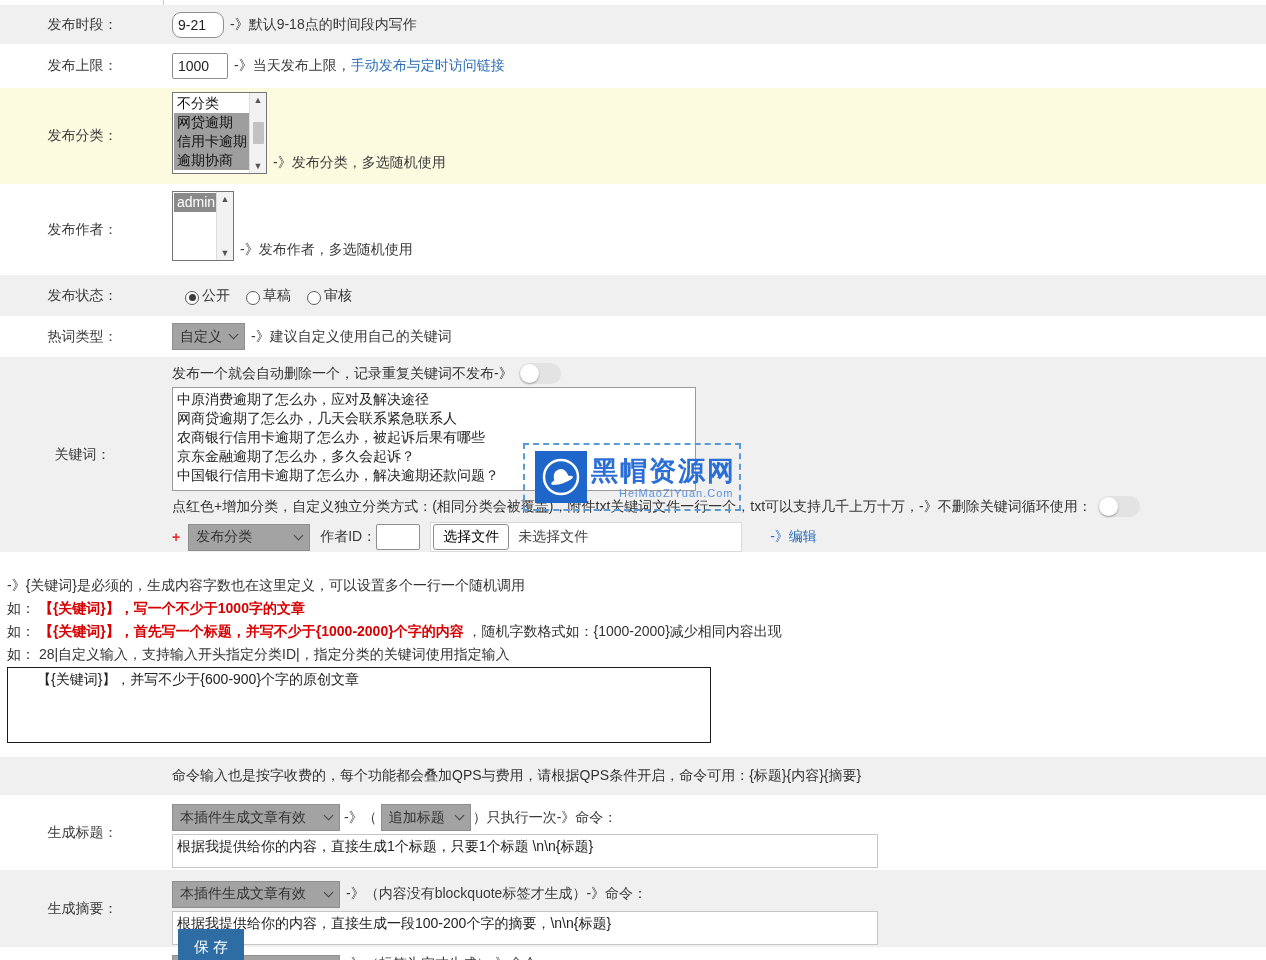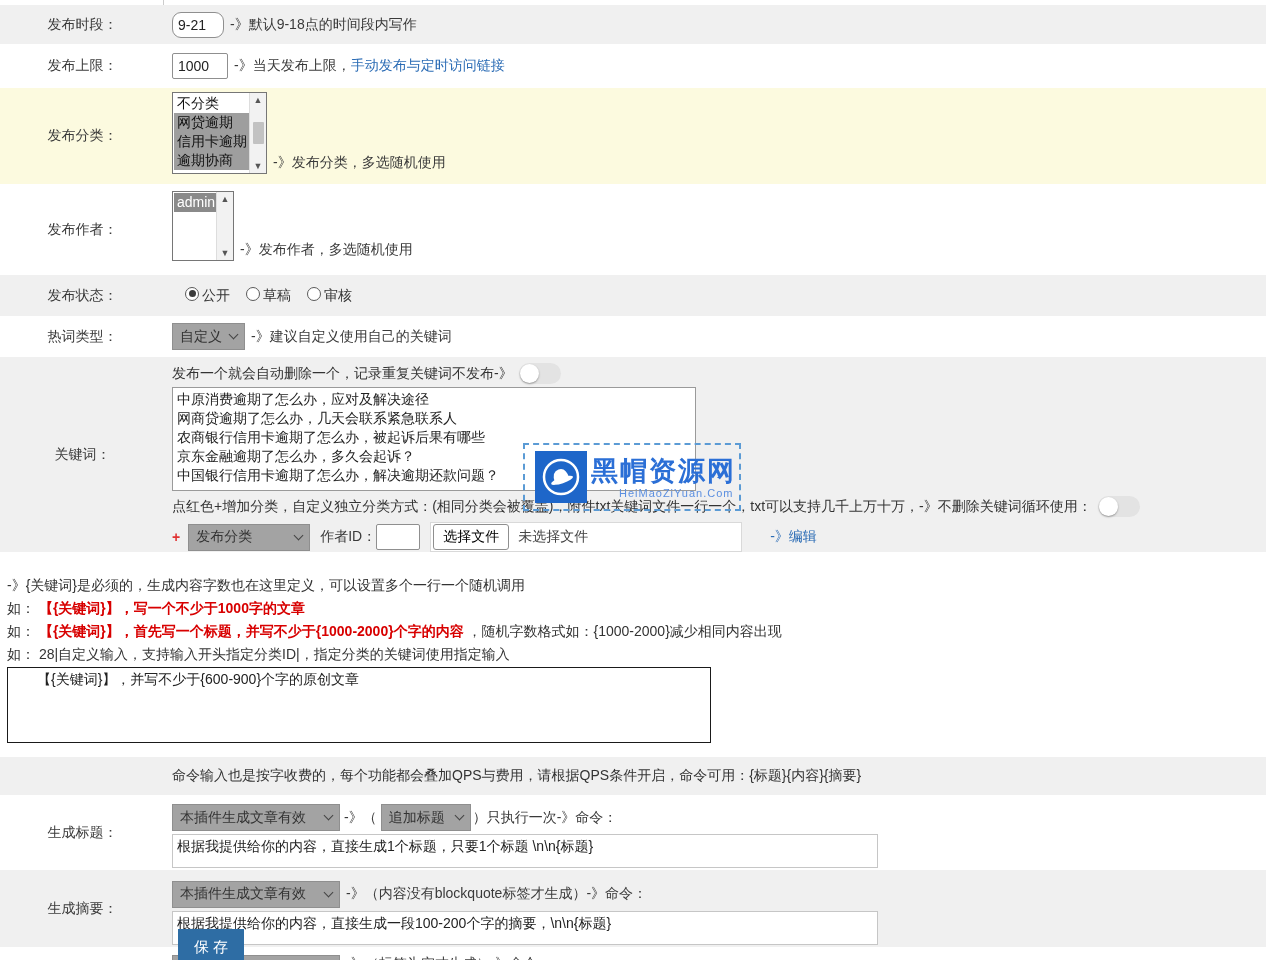--- a/index.html
+++ b/index.html
@@ -33,21 +33,21 @@
   .opt.on { background:#9e9e9e; }
   .opt.on2 { background:#8a8a8a; color:#fff; }
   .sbar { width:17px; flex:0 0 17px; background:#f2f2f2; border-left:1px solid #ddd;
           display:flex; flex-direction:column; justify-content:space-between; align-items:center; padding:2px 0; }
   .arr { font-size:9px; color:#555; line-height:10px; cursor:default; }
   .thumb { width:11px; height:22px; background:#c2c2c2; border-radius:1px; }
 
   .radio { width:14px; height:14px; border:1px solid #5a5a5a; border-radius:50%; display:inline-flex;
            align-items:center; justify-content:center; background:#fff; margin-right:3px; flex:0 0 auto; }
   .radio .dot { width:7px; height:7px; border-radius:50%; background:#3b3b3b; }
-  .radio-item { display:inline-flex; align-items:flex-start; margin-right:16px; }
+  .radio-item { display:inline-flex; align-items:flex-end; margin-right:16px; }
 
   .toggle { width:42px; height:21px; background:#e3e3e3; border-radius:11px; position:relative;
             display:inline-block; vertical-align:middle; margin-left:6px; flex:0 0 auto; cursor:pointer; }
   .toggle .knob { position:absolute; left:1px; top:1px; width:19px; height:19px; background:#fff;
                   border-radius:50%; box-shadow:0 1px 2px rgba(0,0,0,.35); }
 
   textarea { font:14px/19px "Liberation Sans","DejaVu Sans",sans-serif; color:#222; resize:none;
              border:1px solid #9a9a9a; background:#fff; padding:2px 4px; white-space:pre; overflow:hidden; }
   .kw-ta { width:524px; height:104px; }
   .def-ta { width:704px; height:76px; border:1.5px solid #1a1a1a;padding-left:29px; }

